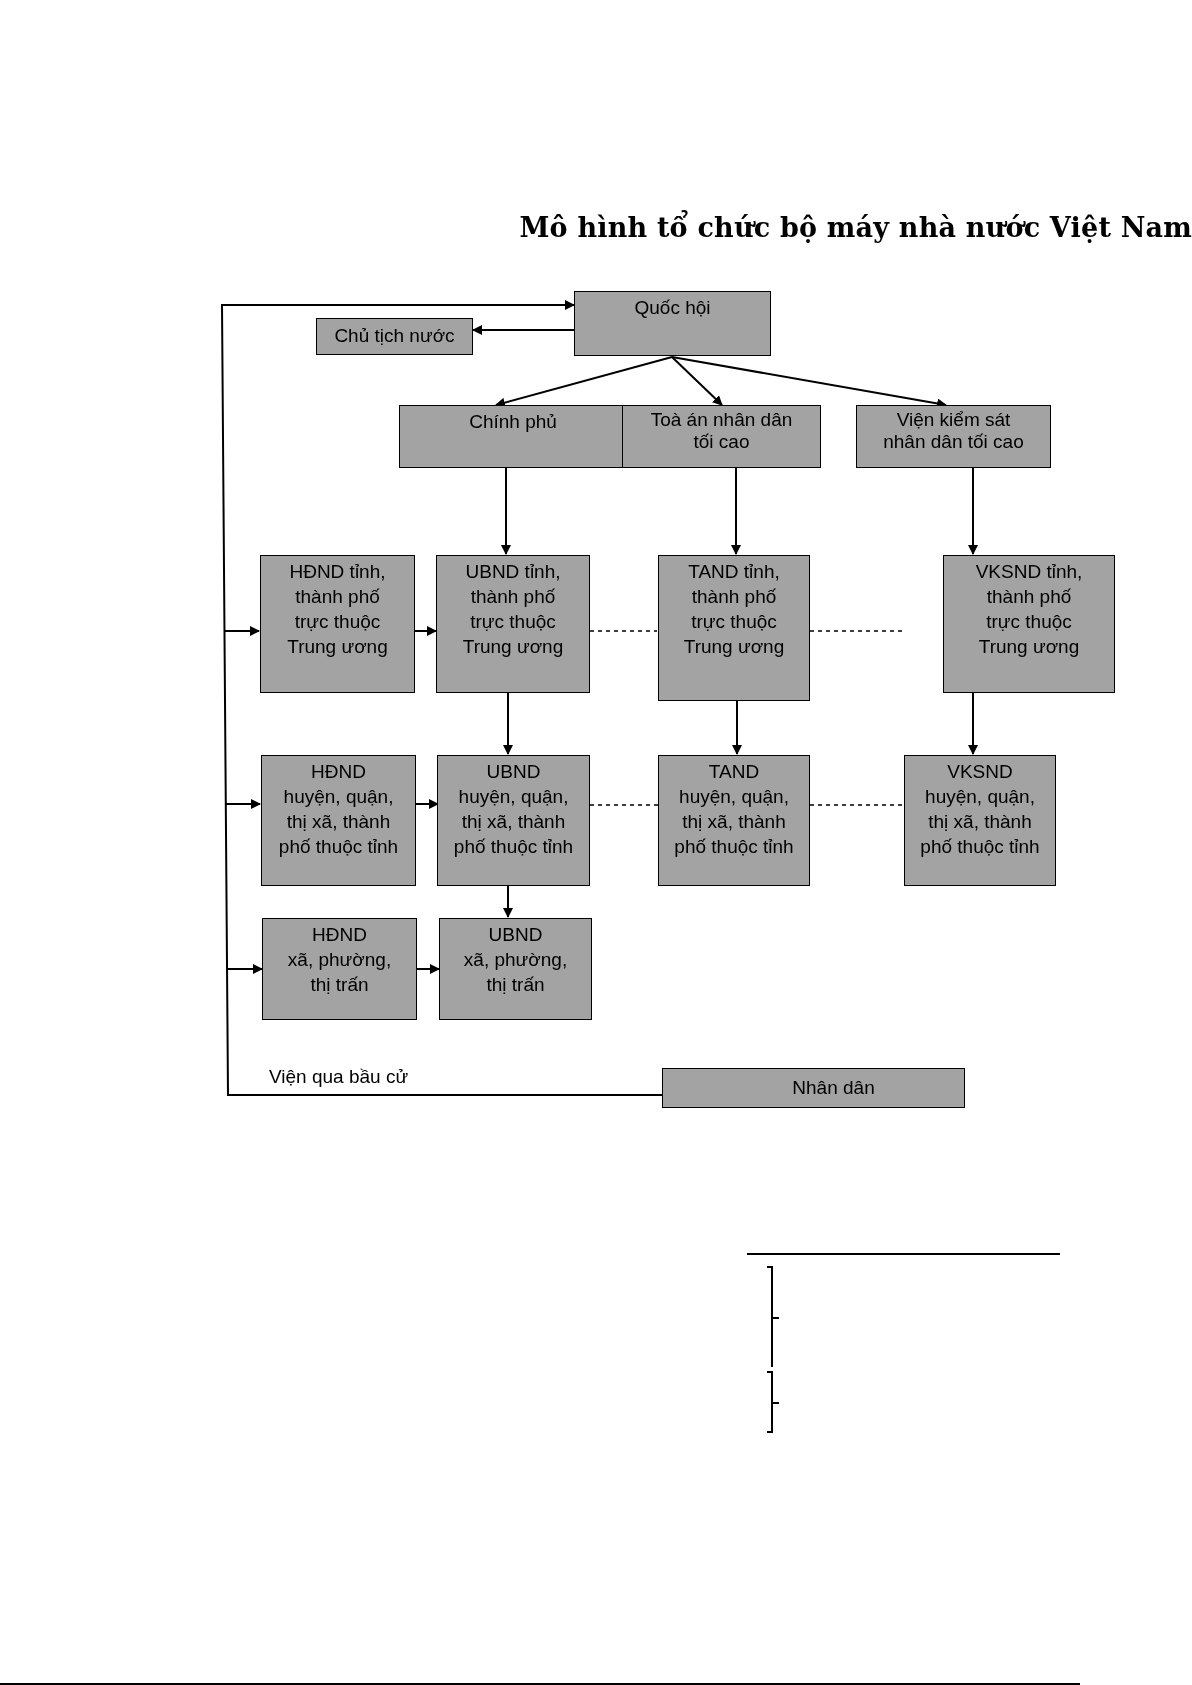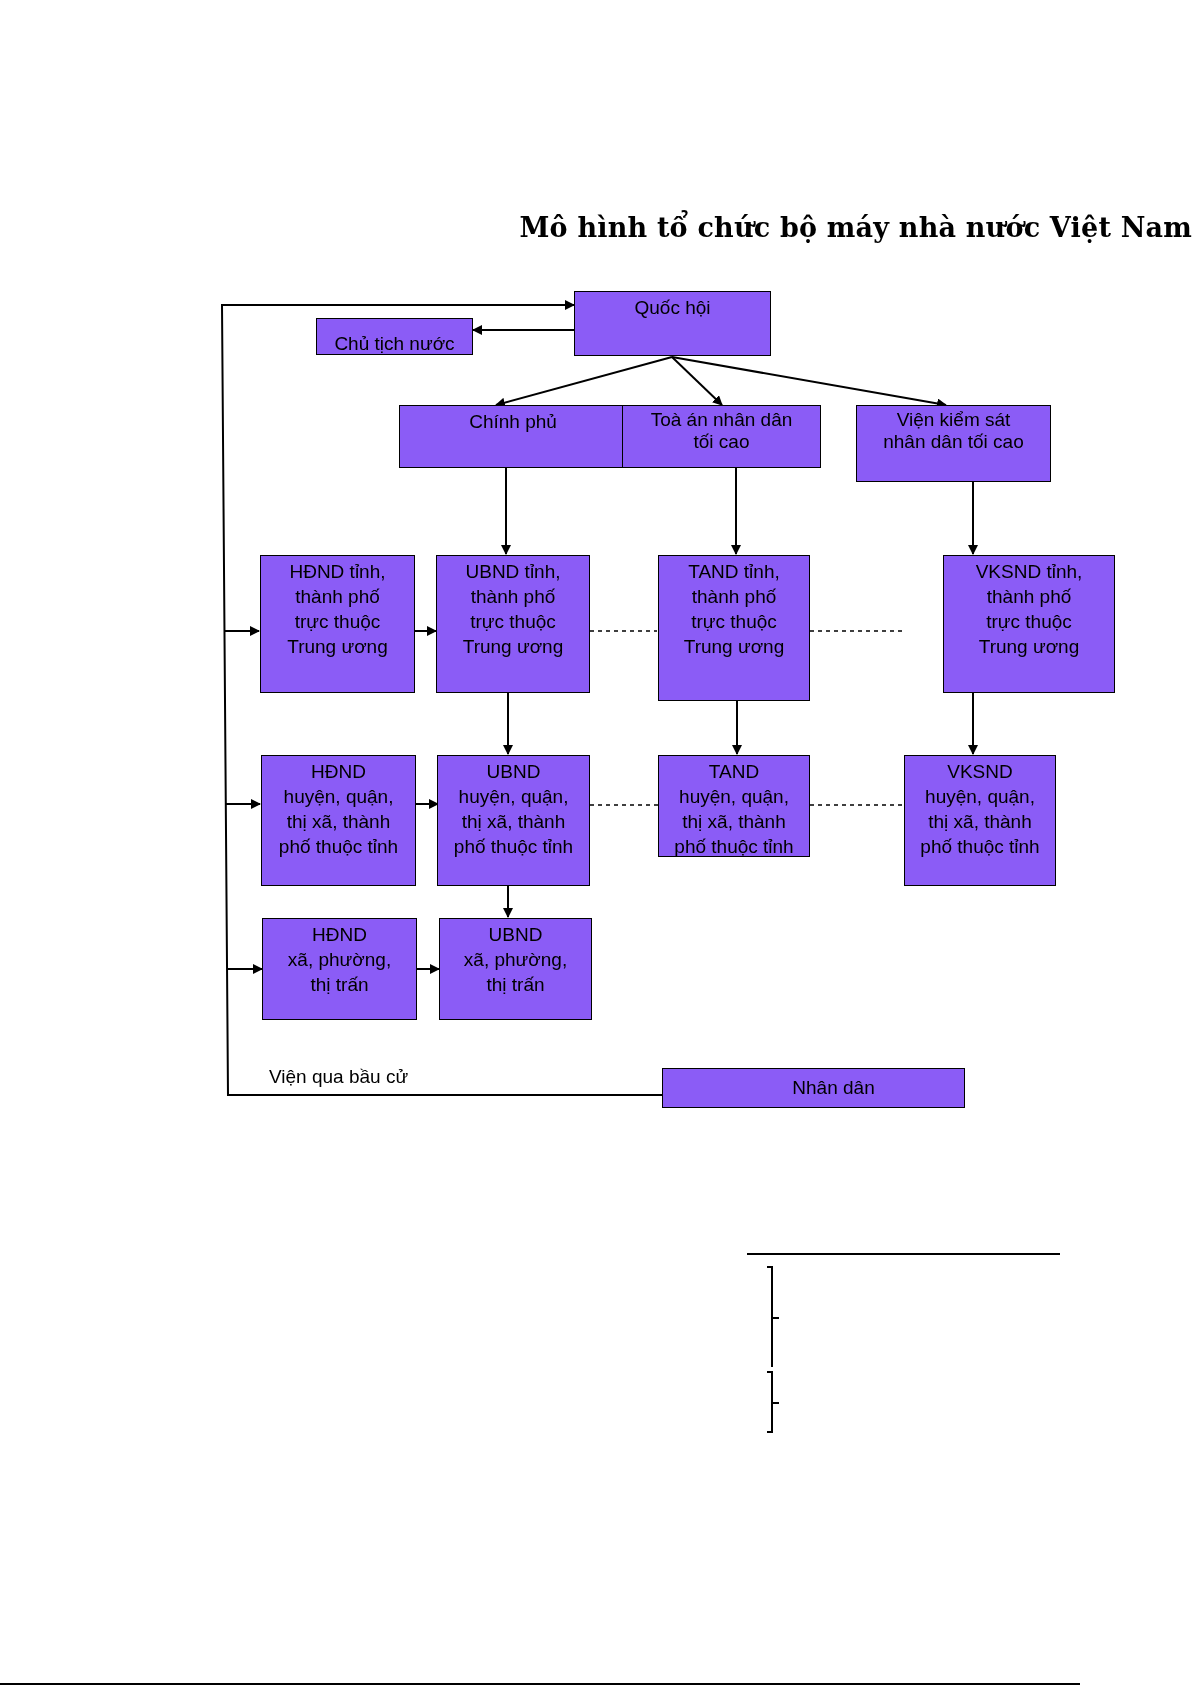--- a/index.html
+++ b/index.html
@@ -1,19 +1,19 @@
 <!DOCTYPE html>
 <html><head>
 <meta charset="utf-8">
 <style>
   html, body { margin: 0; padding: 0; background: #ffffff; }
   body { width: 1192px; height: 1685px; position: relative; overflow: hidden; font-family: "Liberation Sans", sans-serif; color: #000; }
   .title { position: absolute; left: 0; width: 1192px; top: 212px; text-align: right; font-family: "DejaVu Serif", serif; font-weight: bold; font-size: 27px; letter-spacing: 0.2px; padding-left: 40px; box-sizing: border-box; }
   svg.diagram { position: absolute; left: 0; top: 0; }
-  .box { position: absolute; border: 1.6px solid #000; background: #8b5cf6; box-sizing: border-box; text-align: center; font-size: 19px; line-height: 25px; padding-top: 3px; white-space: pre-line; }
+  .box { position: absolute; border: 1.6px solid #000; background: #a3a3a3; box-sizing: border-box; text-align: center; font-size: 19px; line-height: 25px; padding-top: 3px; white-space: pre-line; }
   .label { position: absolute; font-size: 19px; }
   .bottom-rule { position: absolute; left: 0; top: 1683px; width: 1080px; height: 2px; background: #000; }
 </style>
 </head>
 <body>
 
 <div class="title">Mô hình tổ chức bộ máy nhà nước Việt Nam</div>
 
 <svg class="diagram" width="1192" height="1685" viewBox="0 0 1192 1685">
   <defs>
@@ -58,26 +58,26 @@
   <g stroke="#000" stroke-width="2" fill="none">
     <line x1="747" y1="1254" x2="1060" y2="1254"></line>
     <path d="M767,1267 L772,1267 L772,1367"></path>
     <line x1="772" y1="1318" x2="779" y2="1318"></line>
     <path d="M767,1372 L772,1372 L772,1432 L767,1432"></path>
     <line x1="772" y1="1403" x2="779" y2="1403"></line>
   </g>
 </svg>
 
 <div class="box" style="left:574px;top:291px;width:197px;height:65px;">Quốc hội</div>
-<div class="box" style="left:316px;top:318px;width:157px;height:37px;padding-top:12px;">Chủ tịch nước</div>
+<div class="box" style="left:316px;top:318px;width:157px;height:37px;padding-top:4px;">Chủ tịch nước</div>
 
 <div class="box" style="left:399px;top:405px;width:228px;height:63px;">Chính phủ</div>
 <div class="box" style="left:622px;top:405px;width:199px;height:63px;line-height:22px;">Toà án nhân dân
 tối cao</div>
-<div class="box" style="left:856px;top:405px;width:195px;height:77px;line-height:22px;">Viện kiểm sát
+<div class="box" style="left:856px;top:405px;width:195px;height:63px;line-height:22px;">Viện kiểm sát
 nhân dân tối cao</div>
 
 <div class="box" style="left:260px;top:555px;width:155px;height:138px;">HĐND tỉnh,
 thành phố
 trực thuộc
 Trung ương</div>
 <div class="box" style="left:436px;top:555px;width:154px;height:138px;">UBND tỉnh,
 thành phố
 trực thuộc
 Trung ương</div>
@@ -91,21 +91,21 @@
 Trung ương</div>
 
 <div class="box" style="left:261px;top:755px;width:155px;height:131px;">HĐND
 huyện, quận,
 thị xã, thành
 phố thuộc tỉnh</div>
 <div class="box" style="left:437px;top:755px;width:153px;height:131px;">UBND
 huyện, quận,
 thị xã, thành
 phố thuộc tỉnh</div>
-<div class="box" style="left:658px;top:755px;width:152px;height:102px;">TAND
+<div class="box" style="left:658px;top:755px;width:152px;height:131px;">TAND
 huyện, quận,
 thị xã, thành
 phố thuộc tỉnh</div>
 <div class="box" style="left:904px;top:755px;width:152px;height:131px;">VKSND
 huyện, quận,
 thị xã, thành
 phố thuộc tỉnh</div>
 
 <div class="box" style="left:262px;top:918px;width:155px;height:102px;">HĐND
 xã, phường,

